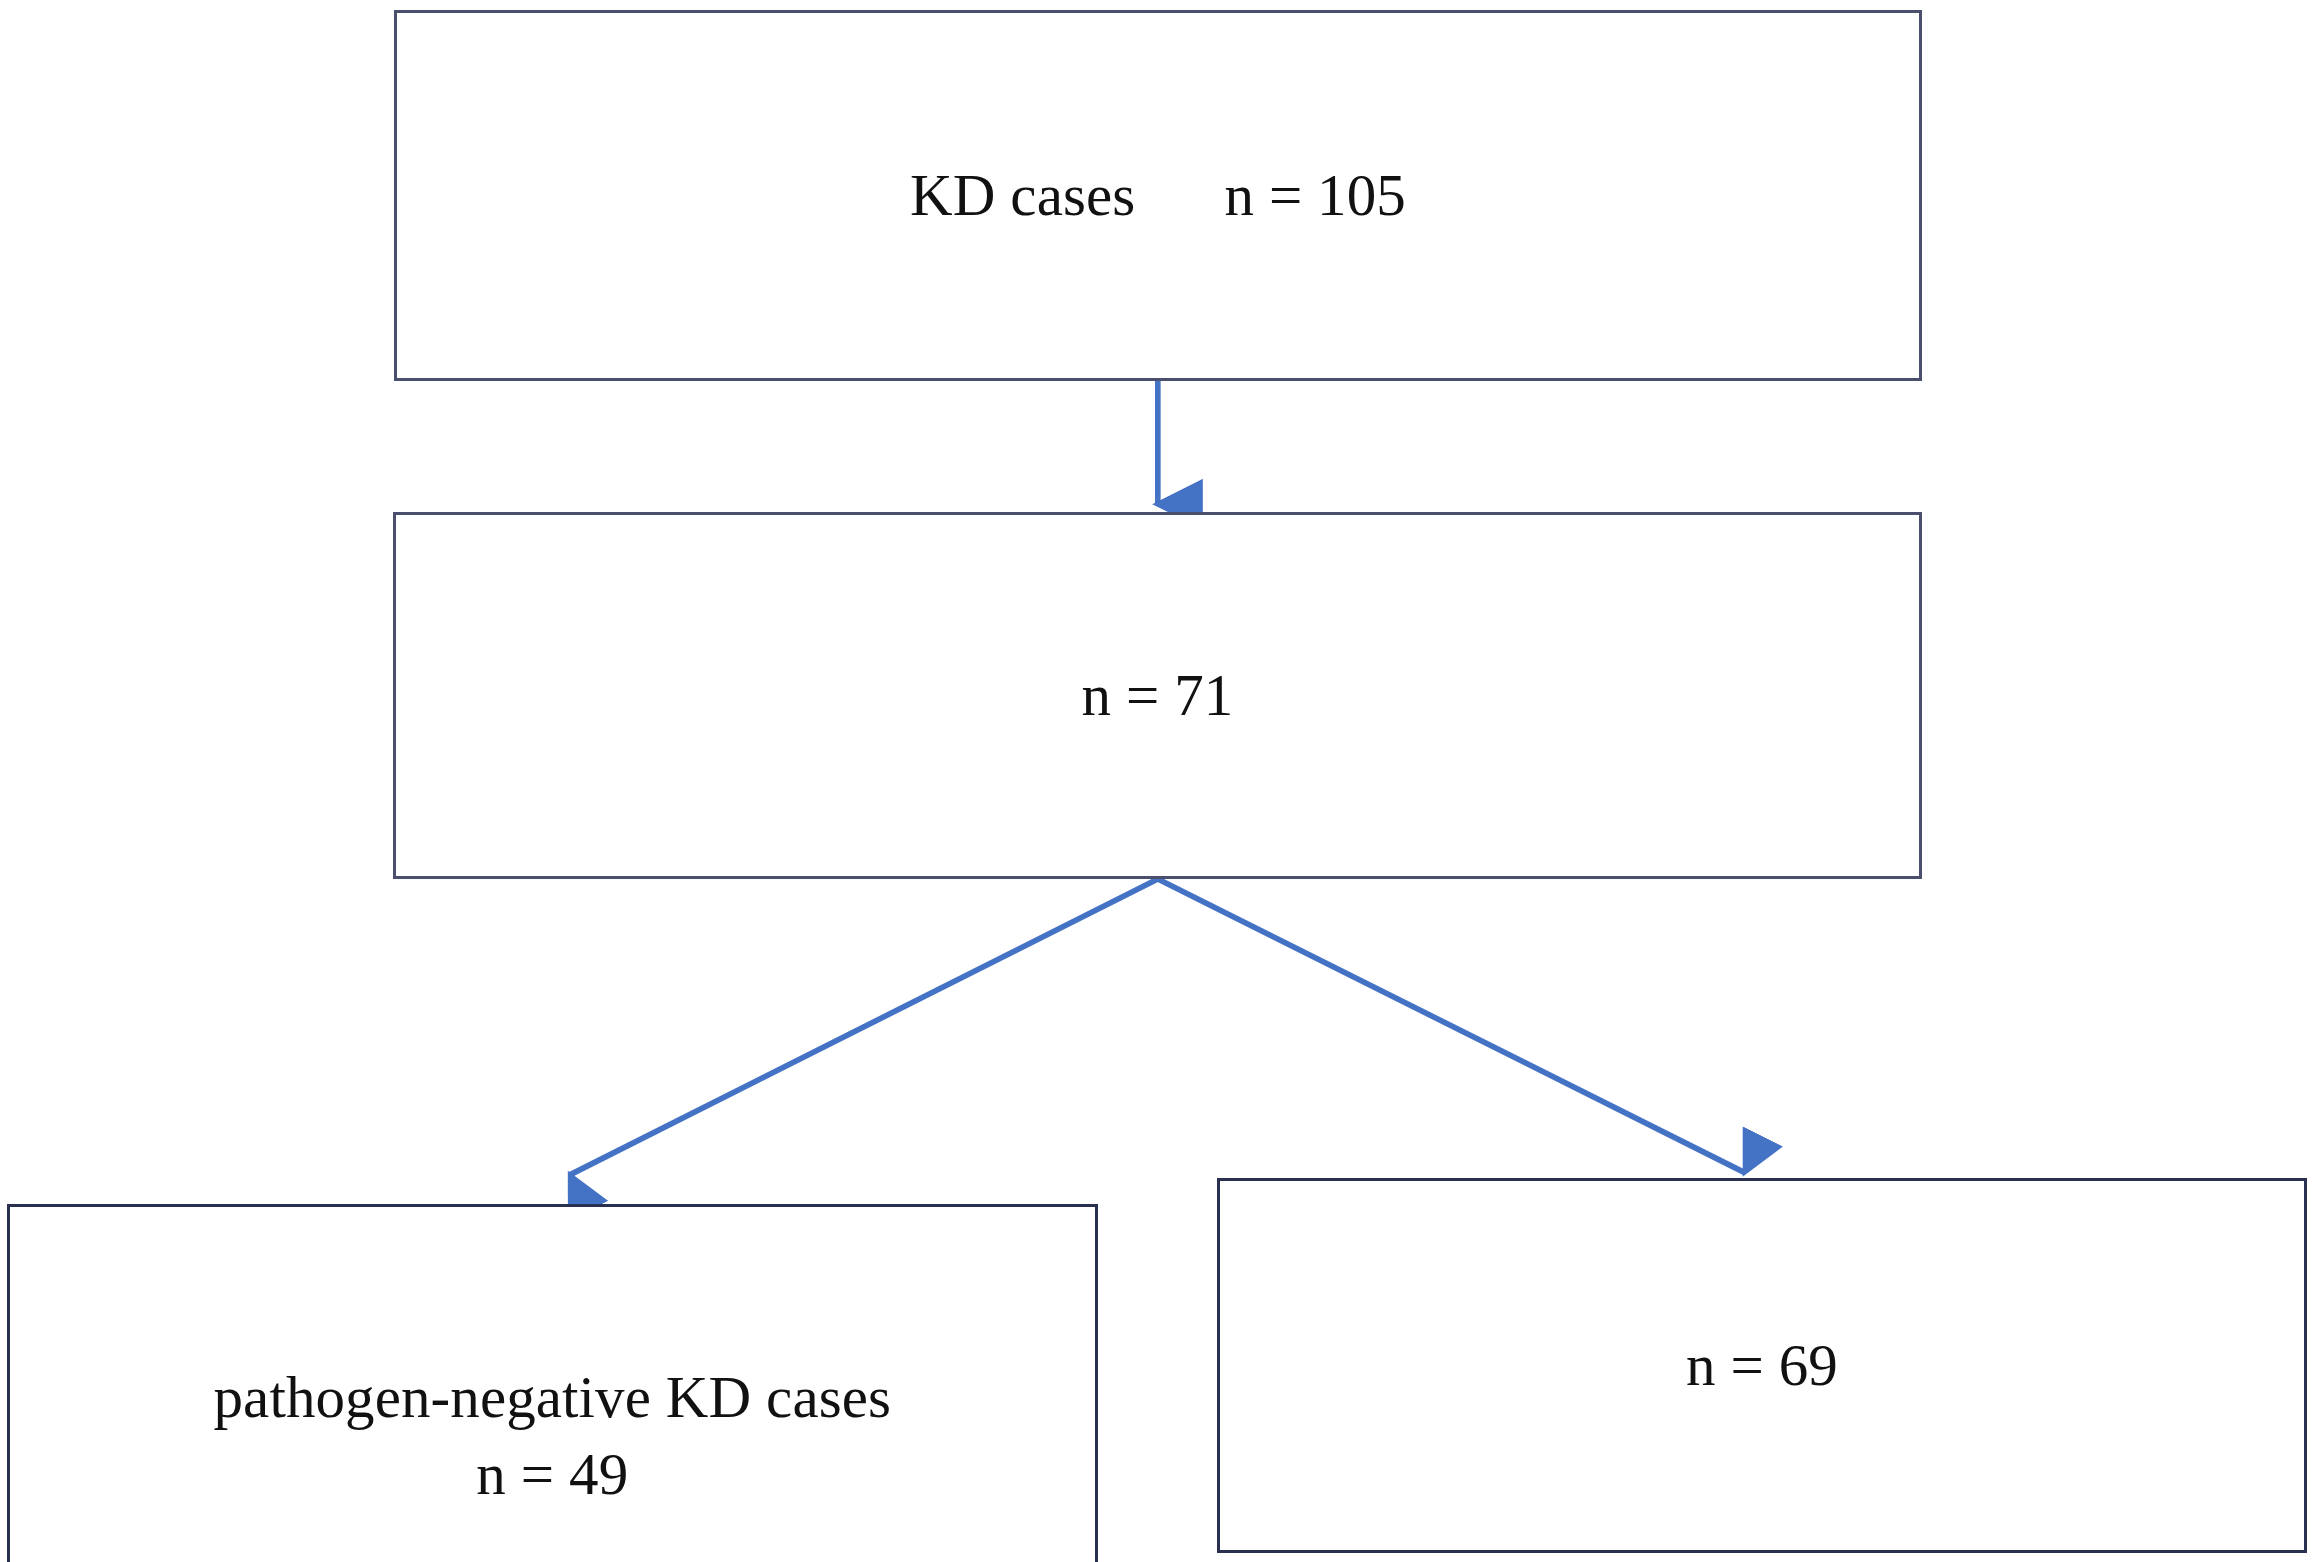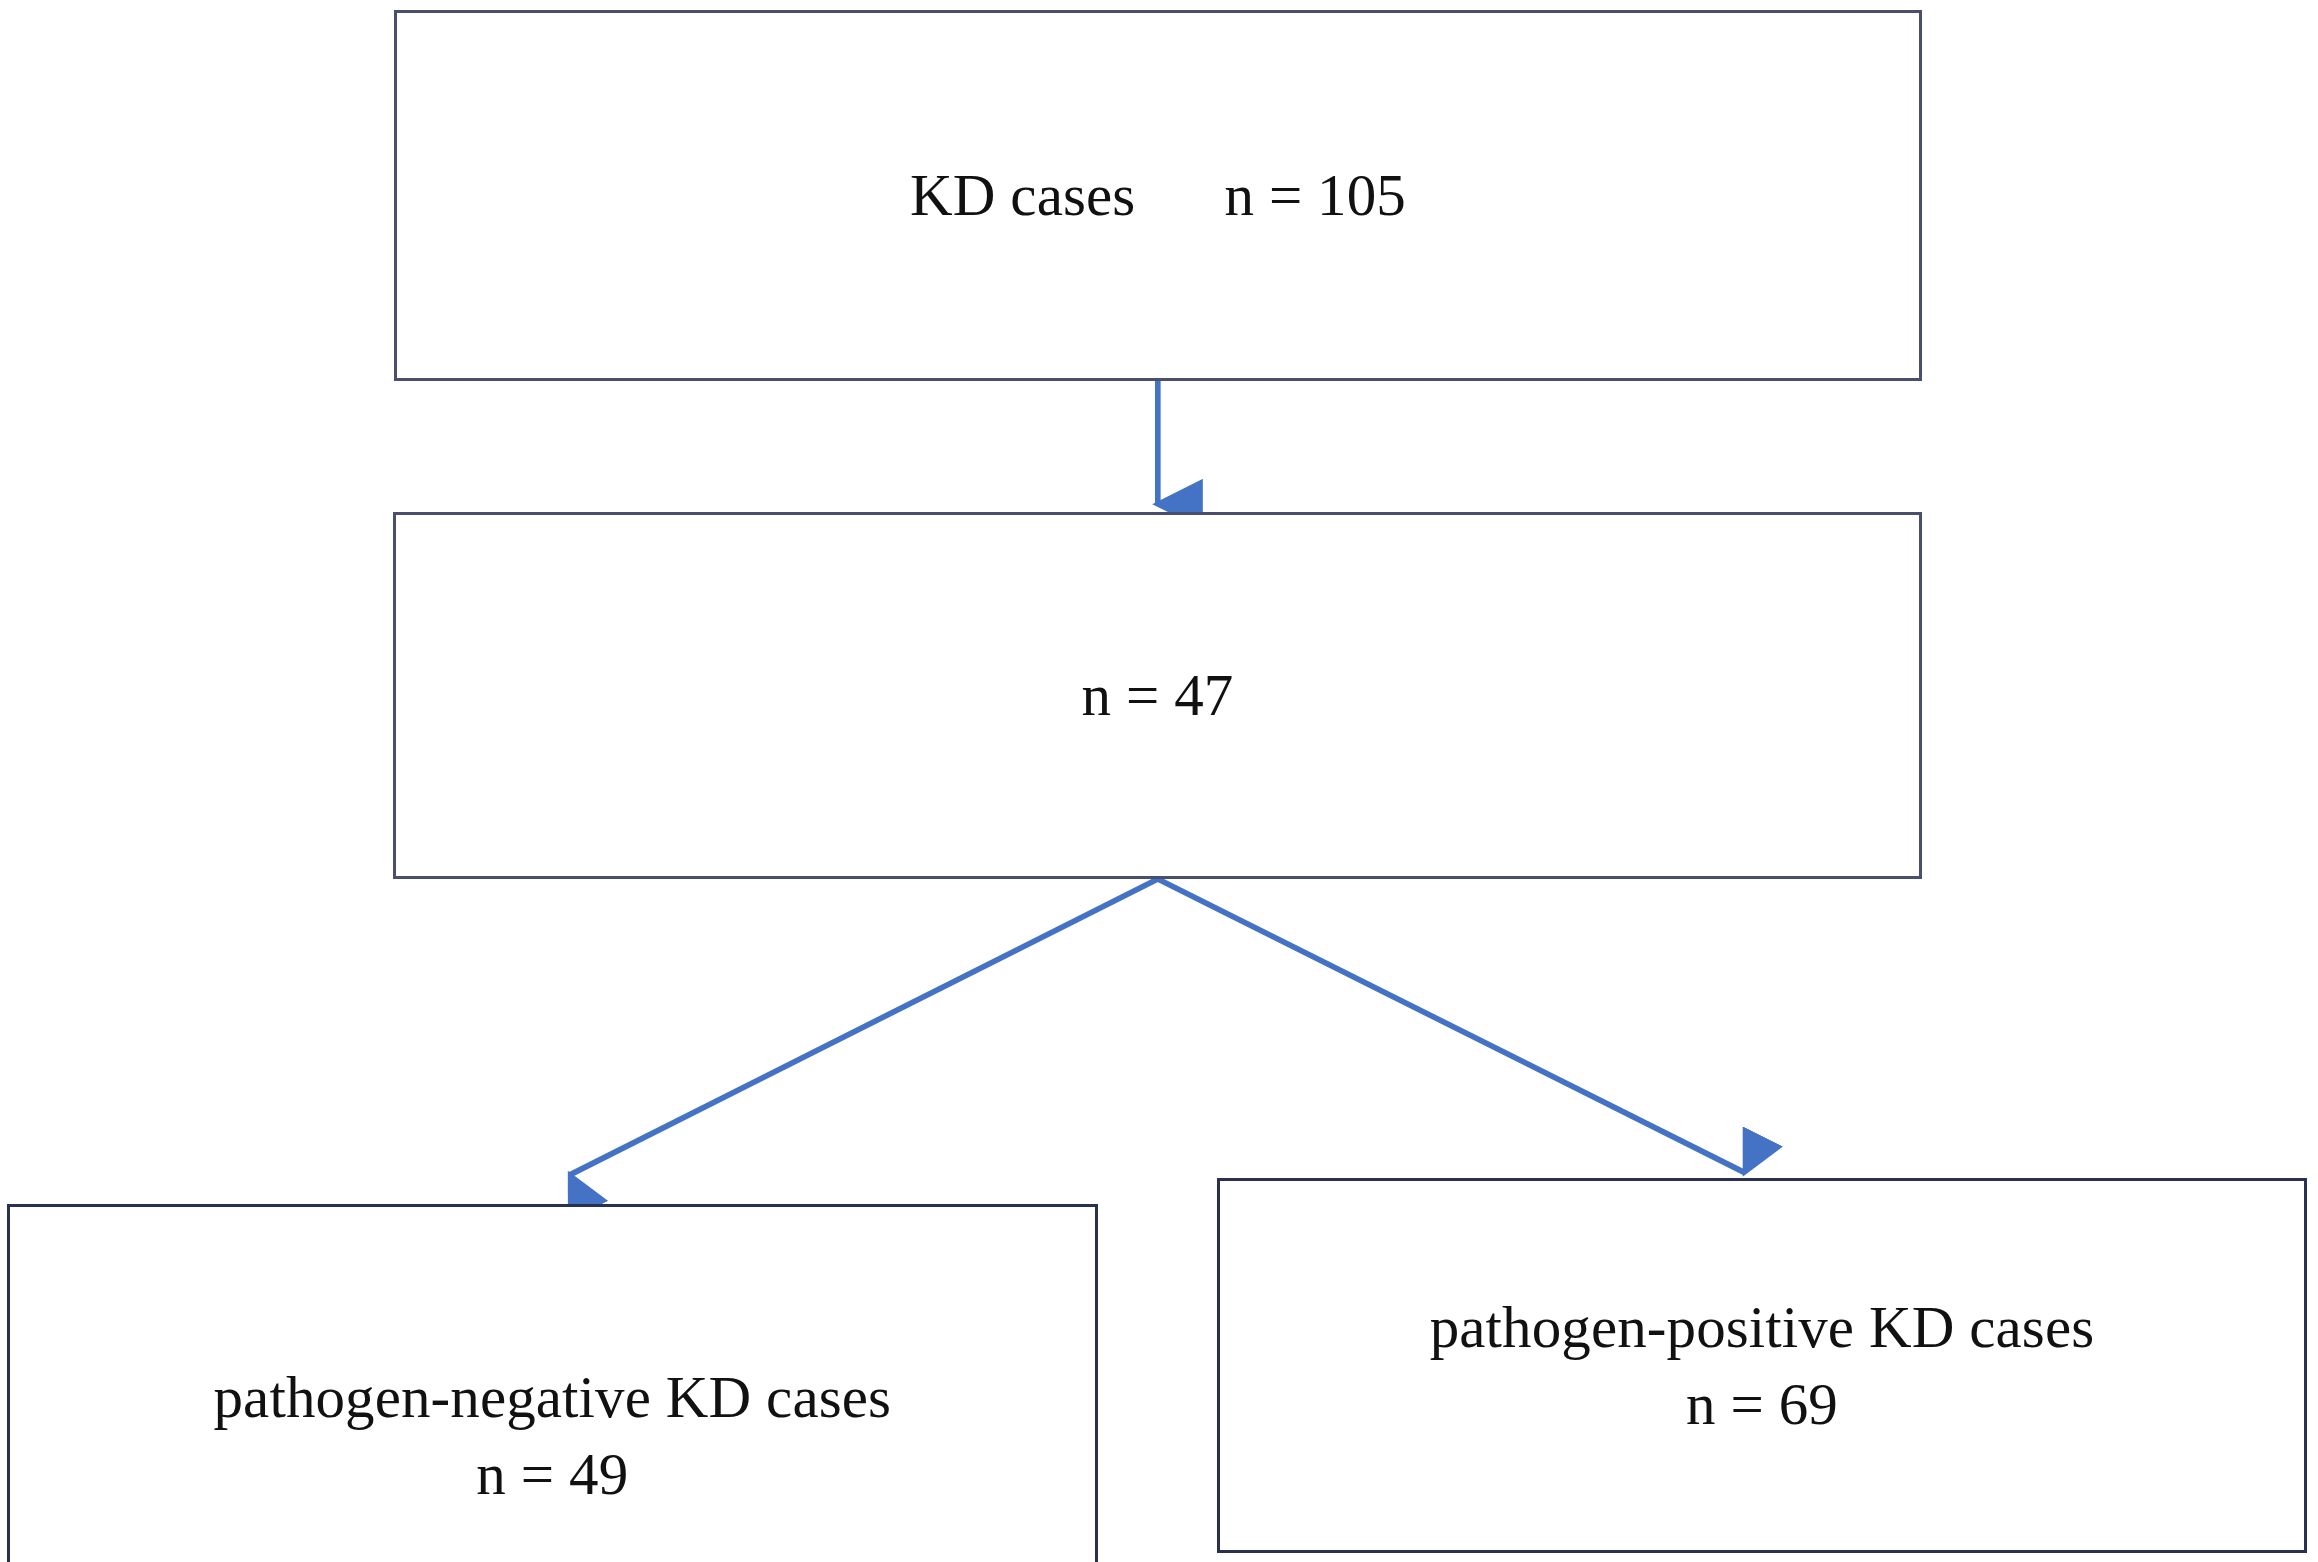--- a/index.html
+++ b/index.html
@@ -97,27 +97,26 @@
     <line x1="2057" y1="1562" x2="1012" y2="2088" stroke="#4472C4" stroke-width="10" marker-end="url(#arrowhead-diag)"></line>
 
     <line x1="2057" y1="1562" x2="3100" y2="2084" stroke="#4472C4" stroke-width="10" marker-end="url(#arrowhead-diag)"></line>
   </svg>
 
   <div class="flow-box" id="box-top">
     <span class="line">KD cases      n = 105</span>
   </div>
 
   <div class="flow-box" id="box-mid">
-    <span class="line">n = 47</span>
+    <span class="line">n = 71</span>
   </div>
 
   <div class="flow-box" id="box-neg">
     <span class="line">pathogen-negative KD cases</span>
     <span class="line">n = 49</span>
   </div>
 
   <div class="flow-box" id="box-pos">
-    <span class="line">pathogen-positive KD cases</span>
     <span class="line">n = 69</span>
   </div>
 
 </div>
 
 
 </body></html>

